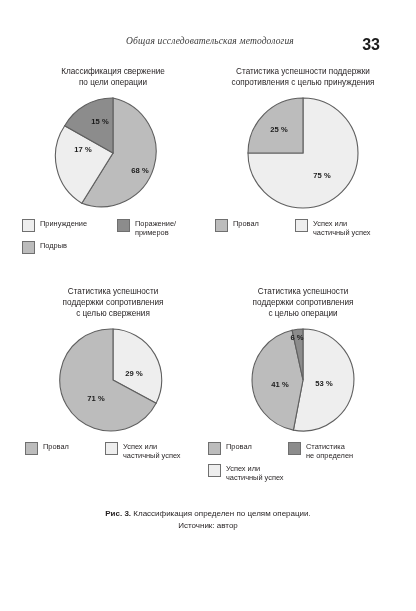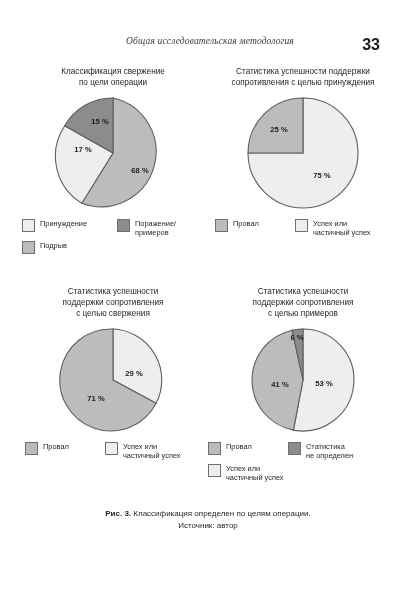--- a/index.html
+++ b/index.html
@@ -266,21 +266,21 @@
               <span class="l-line">частичный успех</span>
             </span>
           </div>
         </div>
       </div>
 
       <div class="chart-cell">
         <div class="chart-title">
           <span class="t-line">Статистика успешности</span>
           <span class="t-line">поддержки сопротивления</span>
-          <span class="t-line">с целью примеров</span>
+          <span class="t-line">с целью операции</span>
         </div>
         <div class="pie-wrap">
           <svg class="pie-svg" width="110" height="110" viewBox="0 0 110 110">
 
             <path d="M55 55 L55 4 A51 51 0 1 1 45.4 105.1 Z" fill="#eeeeee" stroke="#5f5f5f" stroke-width="1.1"></path>
 
             <path d="M55 55 L45.4 105.1 A51 51 0 0 1 44.1 5.2 Z" fill="#bcbcbc" stroke="#5f5f5f" stroke-width="1.1"></path>
 
             <path d="M55 55 L44.1 5.2 A51 51 0 0 1 55 4 Z" fill="#8c8c8c" stroke="#5f5f5f" stroke-width="1.1"></path>
             <text class="slice-label" x="76" y="61" text-anchor="middle">53 %</text>

